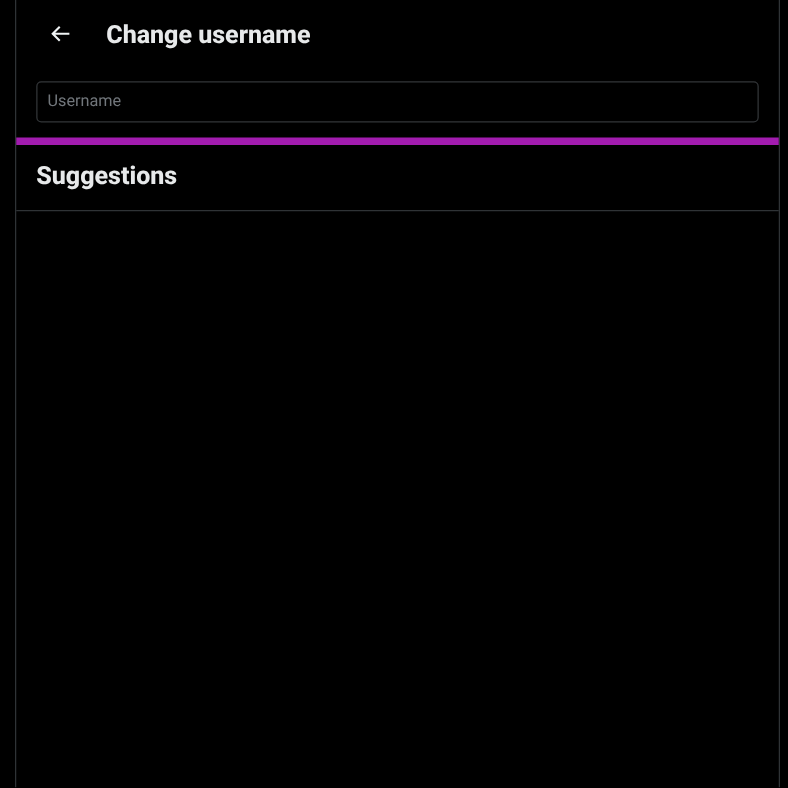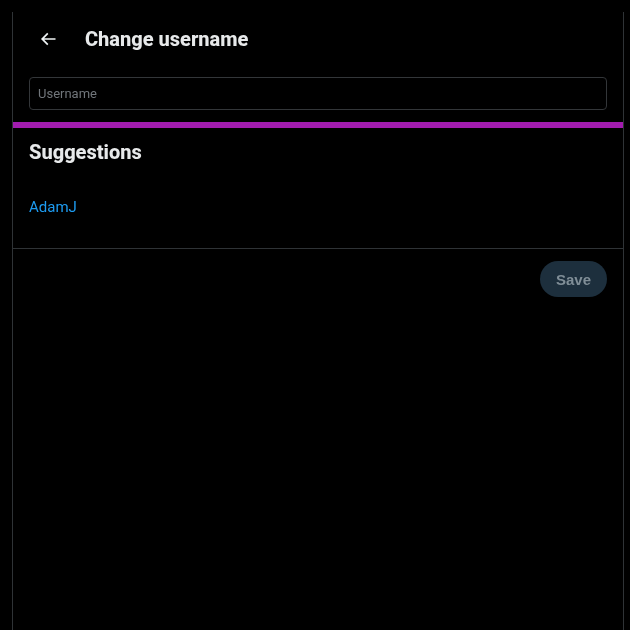--- a/index.html
+++ b/index.html
@@ -22,21 +22,20 @@
       border-right: 1px solid #2f3336;
       height: 100%;
       position: relative;
     }
     .header {
       display: flex;
       align-items: center;
       height: 53px;
       padding: 0 16px;
       gap: 20px;
-      margin-top: 12px;
     }
     .back-btn {
       width: 34px;
       height: 34px;
       border-radius: 50%;
       display: flex;
       align-items: center;
       justify-content: center;
       cursor: pointer;
       margin-left: 2px;
@@ -75,21 +74,20 @@
       font-family: inherit;
     }
     .suggestions-section {
       padding: 12px 16px 16px 16px;
       border-bottom: 1px solid #2f3336;
     }
     .suggestions-title {
       font-size: 20px;
       font-weight: 800;
       color: #e7e9ea;
-      margin-bottom: 30px;
     }
     .suggestion-item {
       color: #1d9bf0;
       font-size: 15px;
       cursor: pointer;
       padding: 4px 0 16px 0;
     }
     .save-row {
       display: flex;
       justify-content: flex-end;
@@ -122,22 +120,16 @@
   </div>
 
   <div class="field-wrap">
     <div class="field">
       <div class="field-label">Username</div>
     </div>
   </div>
 
   <div class="suggestions-section">
     <h2 class="suggestions-title">Suggestions</h2>
-    <div class="suggestion-item">
-      <span>AdamJ</span>
-    </div>
   </div>
 
-  <div class="save-row">
-    <button class="save-btn" disabled="">Save</button>
-  </div>
 
 </div>
 
 </body></html>

